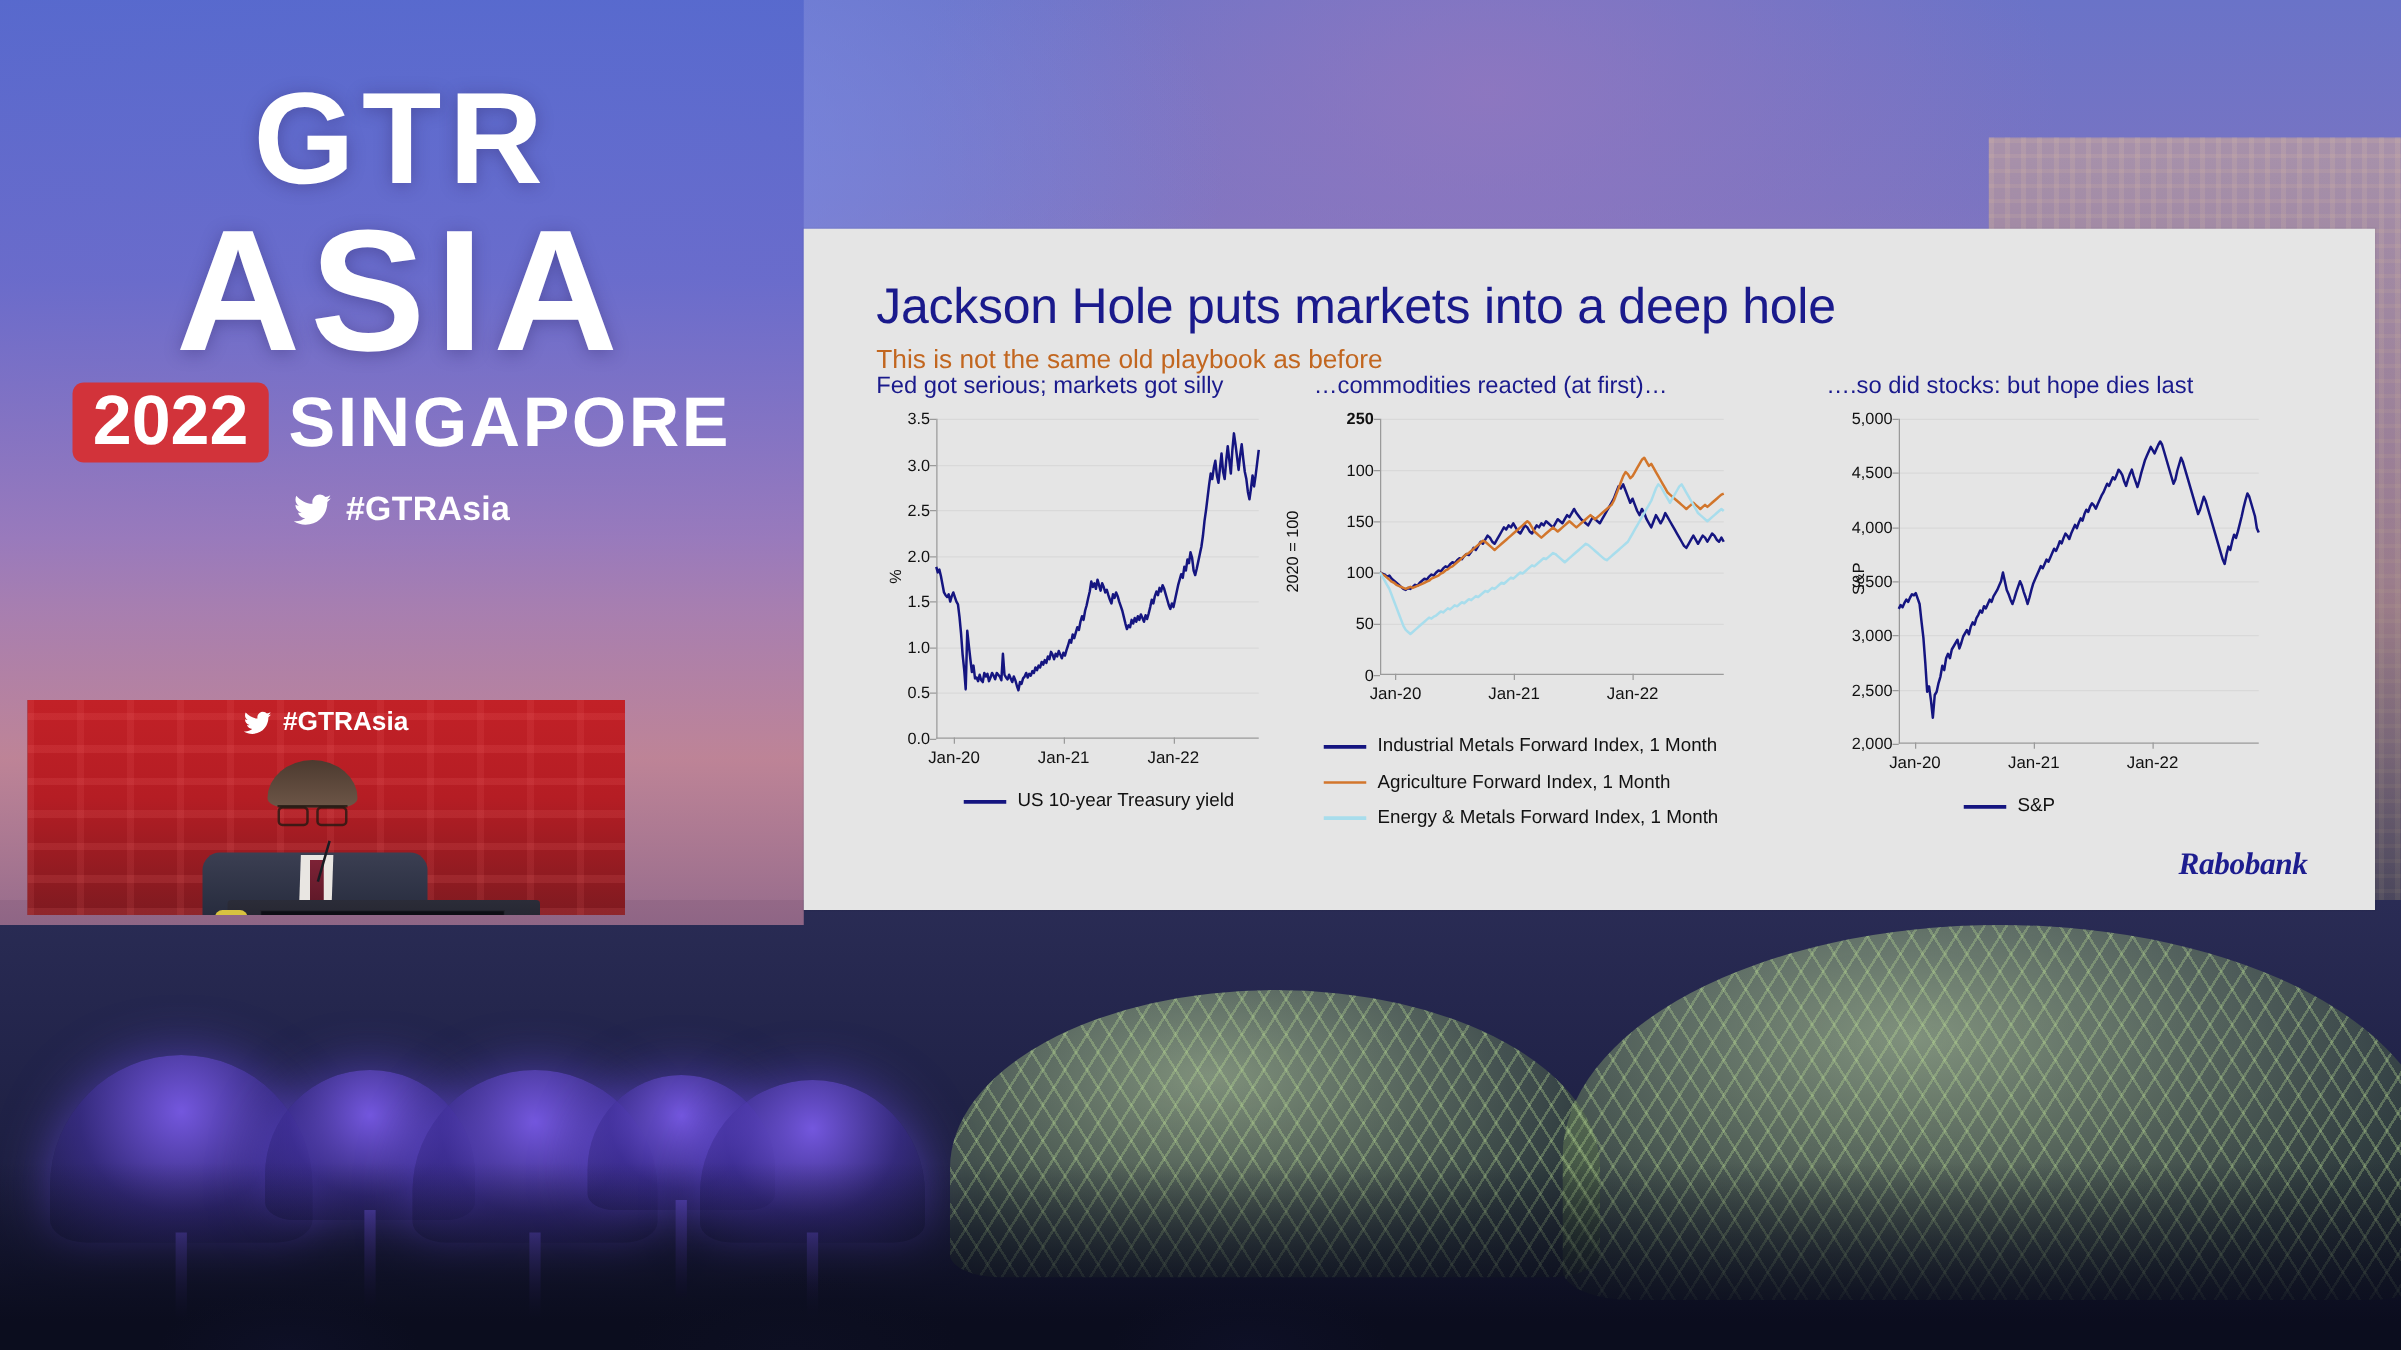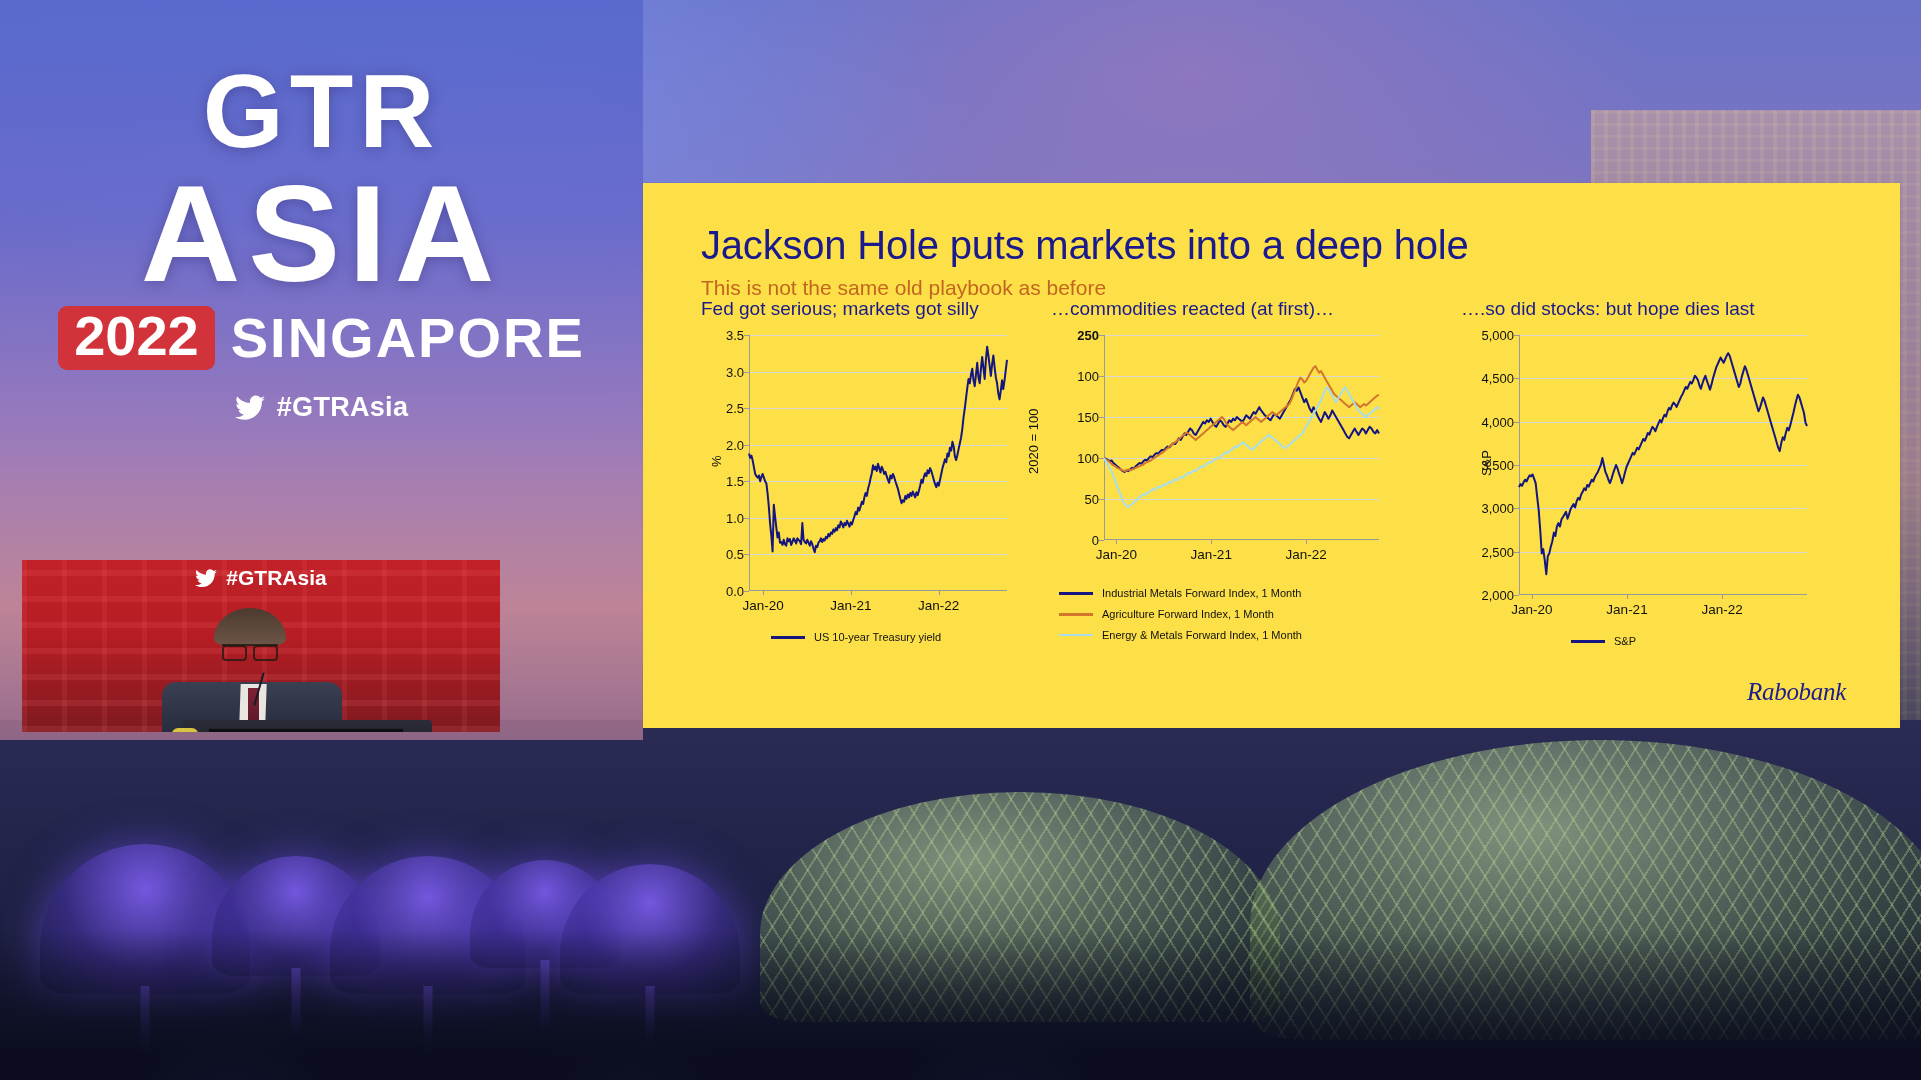--- a/index.html
+++ b/index.html
@@ -152,21 +152,21 @@
     background:#191b22; transform:rotate(16deg);
   }
   .hand{
     position:absolute; left:150px; top:168px; width:26px; height:14px;
     border-radius:6px; background:#d8c23f;
   }
 
   
   #slide {
     position:absolute; left:643px; top:183px; width:1257px; height:545px;
-    background:#fde047; box-shadow:0 0 0 1px rgba(0,0,0,.04);
+    background:#e5e5e5; box-shadow:0 0 0 1px rgba(0,0,0,.04);
   }
   #slide-title {
     position:absolute; left:58px; top:40px; font-size:40px; color:#1a1a8c;
     font-weight:normal; letter-spacing:-.2px; white-space:nowrap;
   }
   #slide-subtitle {
     position:absolute; left:58px; top:93px; font-size:21px; color:#C2661F;
     white-space:nowrap;
   }
 
@@ -195,29 +195,29 @@
     font-size:13.5px; color:#111; white-space:nowrap;
   }
   .grid-line { position:absolute; left:0; width:100%; height:1px; background:#d9d9d9; }
   .axis-y-line { position:absolute; left:0; top:0; width:1px; height:100%; background:#9a9a9a; }
   .axis-x-line { position:absolute; left:0; bottom:0; width:100%; height:1px; background:#9a9a9a; }
   .tick-mark-x { position:absolute; bottom:-4px; width:1px; height:5px; background:#9a9a9a; }
   .tick-mark-y { position:absolute; left:-5px; width:5px; height:1px; background:#9a9a9a; }
 
   .legend { position:absolute; width:100%; }
   .legend-item {
-    display:flex; align-items:center; gap:9px; font-size:11px; color:#111;
+    display:flex; align-items:center; gap:9px; font-size:15px; color:#111;
     line-height:1.9; white-space:nowrap; justify-content:flex-start;
   }
   .legend-swatch { width:34px; height:2.5px; flex:0 0 34px; }
 
   #rabobank {
     position:absolute; right:54px; bottom:22px;
     font-family:"Liberation Serif", serif;
-    font-style:italic; font-weight:normal; font-size:25px; color:#1d1d8f;
+    font-style:italic; font-weight:bold; font-size:25px; color:#1d1d8f;
     letter-spacing:-.3px;
   }
   svg.series { display:block; position:absolute; left:0; top:0; overflow:visible; }
 </style>
 </head>
 <body>
 
 <div id="backdrop">
   <div class="bg-sky"></div>
   <div class="bg-city-right"></div>

